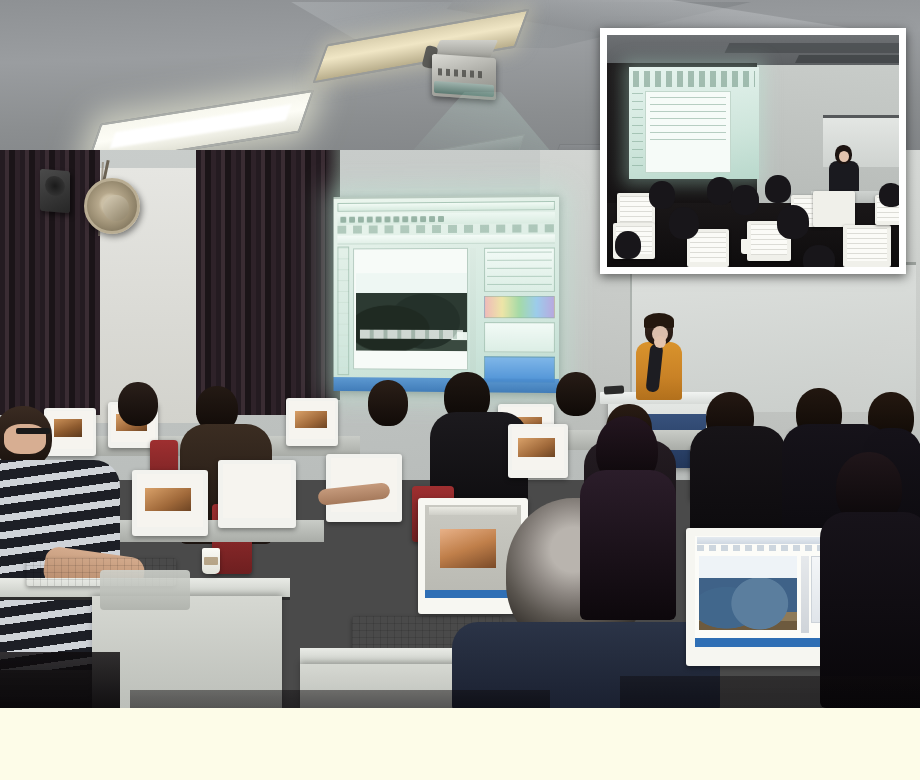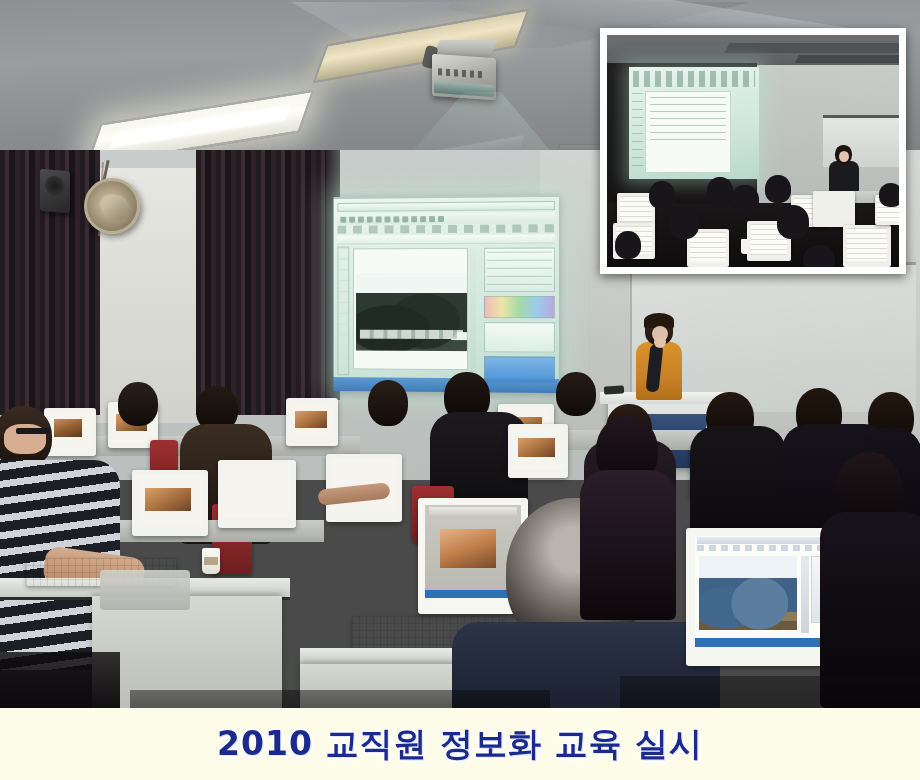--- a/index.html
+++ b/index.html
@@ -752,17 +752,14 @@
         <div class="i-head" style="left:170px;top:170px;width:32px;height:34px;"></div>
         <div class="i-head" style="left:8px;top:196px;width:26px;height:28px;"></div>
         <div class="i-head" style="left:196px;top:210px;width:32px;height:30px;"></div>
         <div class="i-head" style="left:272px;top:148px;width:24px;height:24px;"></div>
         <div class="i-cup"></div>
       </div>
     </div>
 
   </div>
 
-  <div class="caption-band">
-    <div class="caption-text">2010 교직원 정보화 교육 실시</div>
-  </div>
 
 </div>
 
 </body></html>

